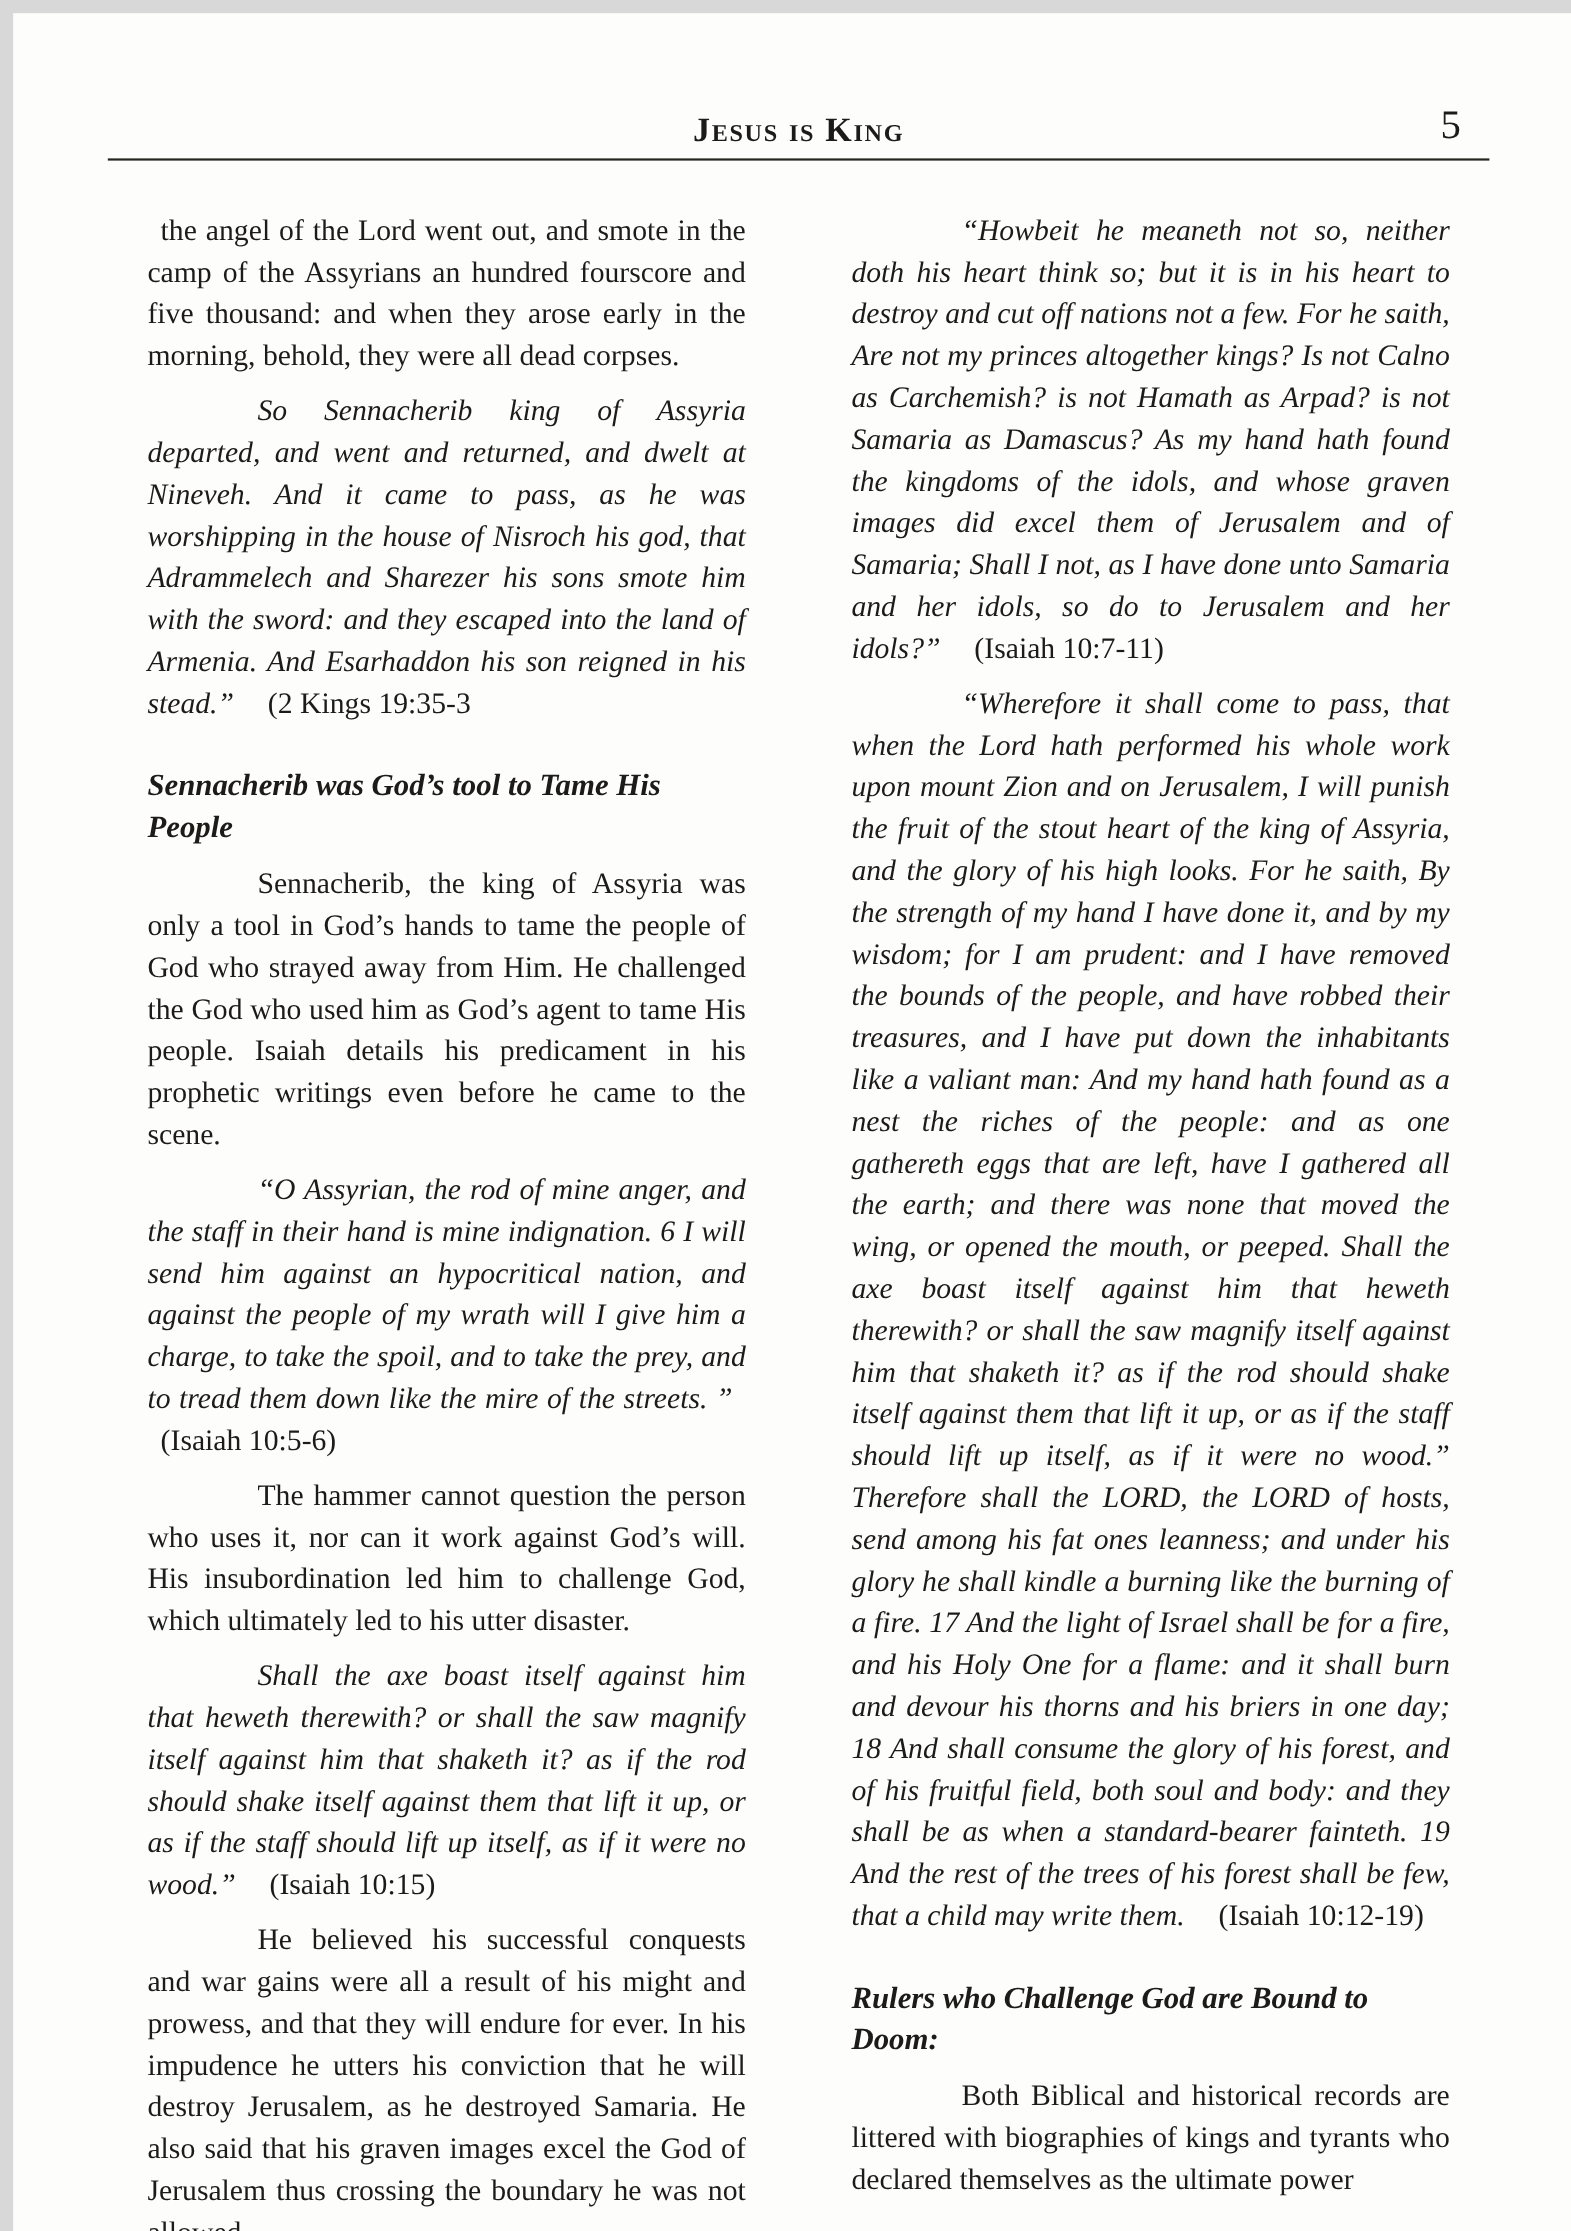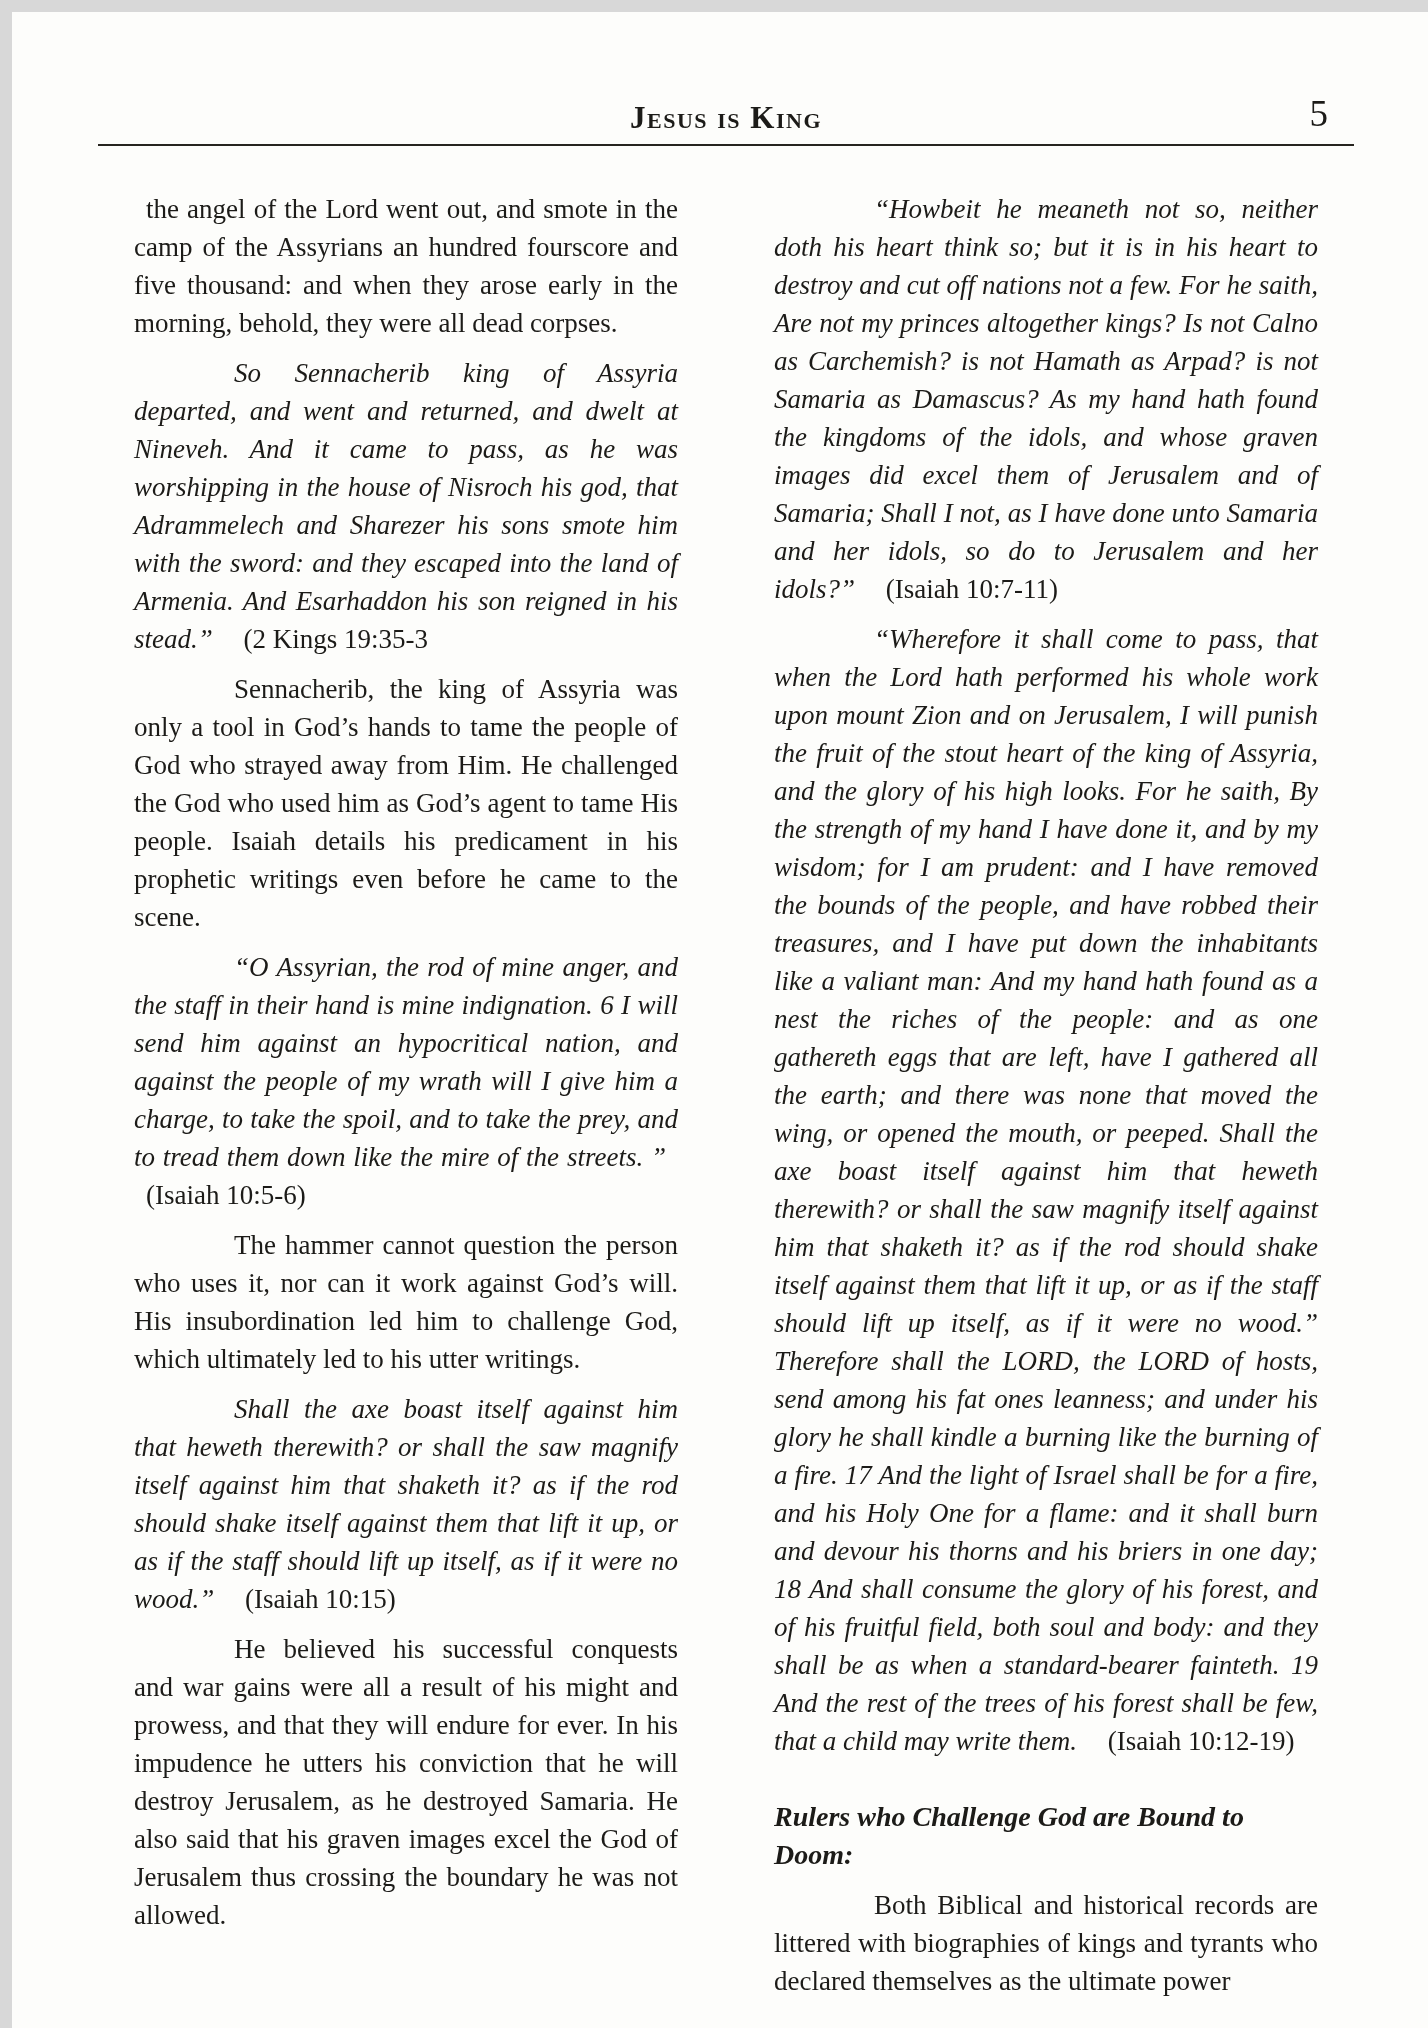--- a/index.html
+++ b/index.html
@@ -82,26 +82,27 @@
 
   <div class="columns">
 
     <div class="col">
 
       <p class="para"><span>the angel of the Lord went out, and smote in the camp of the Assyrians an hundred fourscore and five thousand: and when they arose early in the morning, behold, they were all dead corpses.</span></p>
 
 
       <p class="para indent italic"><span>So Sennacherib king of Assyria departed, and went and returned, and dwelt at Nineveh.  And it came to pass, as he was worshipping in the house of Nisroch his god, that Adrammelech and Sharezer his sons smote him with the sword: and they escaped into the land of Armenia. And Esarhaddon his son reigned in his stead.”</span><span class="ref"> (2 Kings 19:35-3</span></p>
 
+      <h2 class="heading">Sennacherib was God’s tool to Tame His People</h2>
 
       <p class="para indent"><span>Sennacherib, the king of Assyria was only a tool in God’s hands to tame the people of God who strayed away from Him. He challenged the God who used him as God’s agent to tame His people. Isaiah details his predicament in his prophetic writings even before he came to the scene.</span></p>
 
       <p class="para indent italic"><span>“O Assyrian, the rod of mine anger, and the staff in their hand is mine indignation. 6 I will send him against an hypocritical nation, and against the people of my wrath will I give him a charge, to take the spoil, and to take the prey, and to tread them down like the mire of the streets. ”</span><span class="ref"> (Isaiah 10:5-6)</span></p>
 
-      <p class="para indent"><span>The hammer cannot question the person who uses it, nor can it work against God’s will. His insubordination led him to challenge God, which ultimately led to his utter writings.</span></p>
+      <p class="para indent"><span>The hammer cannot question the person who uses it, nor can it work against God’s will. His insubordination led him to challenge God, which ultimately led to his utter disaster.</span></p>
 
       <p class="para indent italic"><span>Shall the axe boast itself against him that heweth therewith? or shall the saw magnify itself against him that shaketh it? as if the rod should shake itself against them that lift it up, or as if the staff should lift up itself, as if it were no wood.”</span><span class="ref"> (Isaiah 10:15)</span></p>
 
       <p class="para indent"><span>He believed his successful conquests and war gains were all a result of his might and prowess, and that they will endure for ever. In his impudence he utters his conviction that he will destroy Jerusalem, as he destroyed Samaria. He also said that his graven images excel the God of Jerusalem thus crossing the boundary he was not allowed.</span></p>
 
     </div>
 
     <div class="col">
 
       <p class="para indent italic"><span>“Howbeit he meaneth not so, neither doth his heart think so; but it is in his heart to destroy and cut off nations not a few. For he saith, Are not my princes altogether kings? Is not Calno as Carchemish? is not Hamath as Arpad? is not Samaria as Damascus? As my hand hath found the kingdoms of the idols, and whose graven images did excel them of Jerusalem and of Samaria; Shall I not, as I have done unto Samaria and her idols, so do to Jerusalem and her idols?”</span><span class="ref"> (Isaiah 10:7-11)</span></p>

